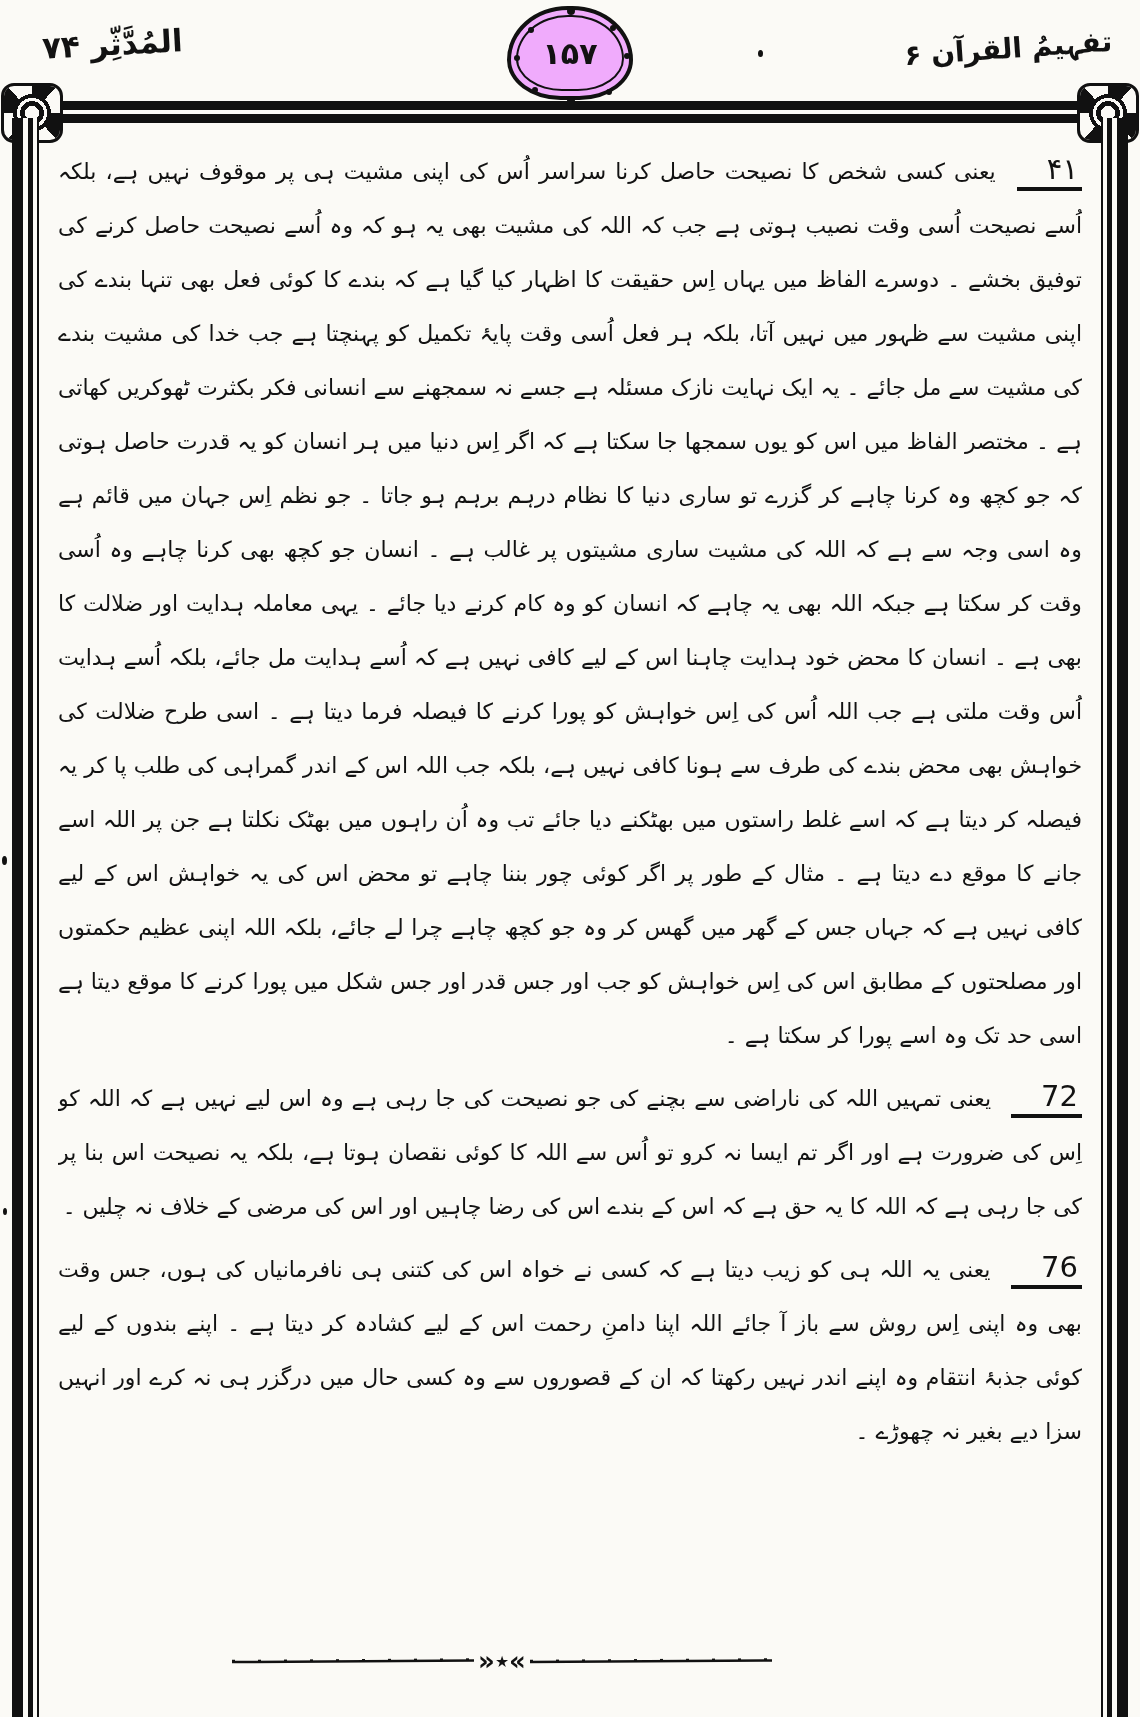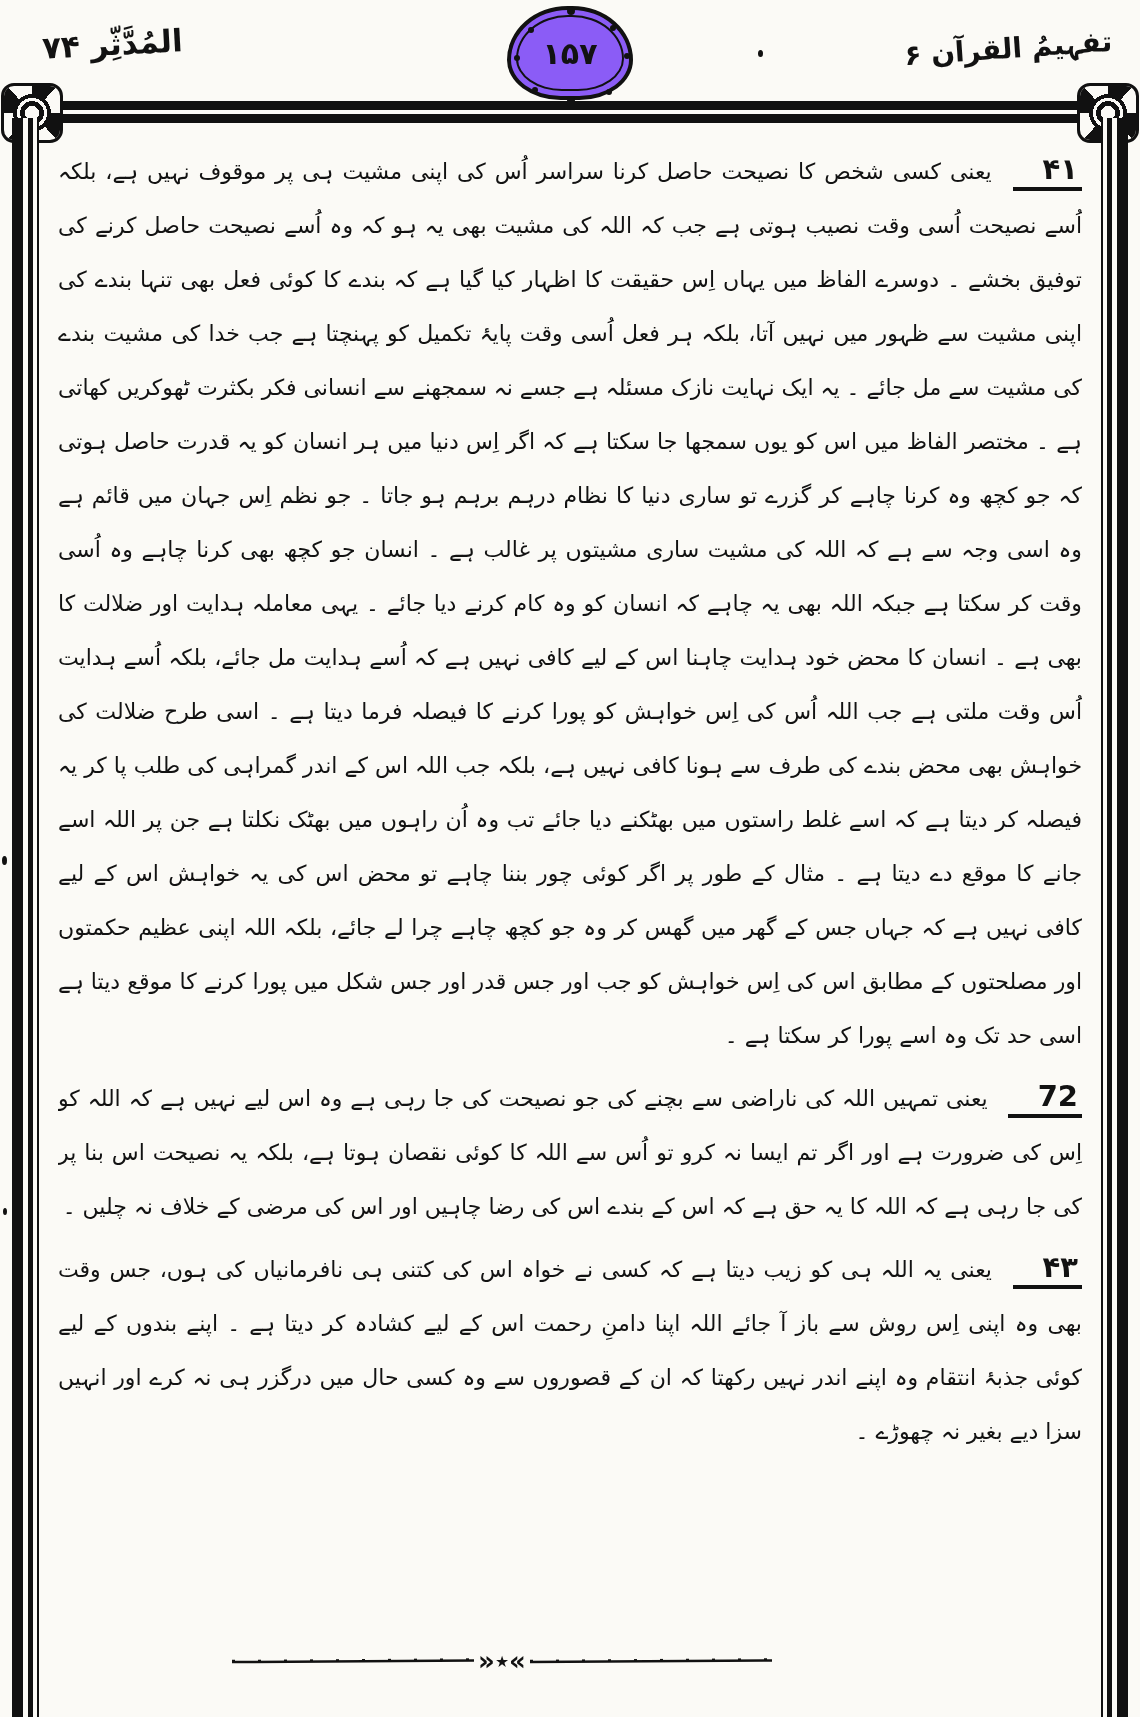--- a/index.html
+++ b/index.html
@@ -18,21 +18,21 @@
   .hdr-right{
     position:absolute;top:32px;right:28px;
     font-size:28px;font-weight:bold;transform:rotate(-4deg);
   }
   .medallion{
     position:absolute;top:6px;left:50%;transform:translateX(-50%);
     width:118px;height:86px;
     border:4px solid #111;
     border-radius:52% 52% 46% 46% / 62% 62% 46% 46%;
     display:flex;align-items:center;justify-content:center;
-    background:#8b5cf6;
+    background:#f0abfc;
   }
   .medallion::before{
     content:"";position:absolute;inset:5px;
     border:2px solid #111;border-radius:inherit;
   }
   .medallion::after{ 
     content:"";position:absolute;width:10px;height:10px;border-radius:50%;
     background:transparent;left:50%;top:50%;
     box-shadow:
       -4px -47px 0 -1px #111, -44px -28px 0 -2px #111, 38px -30px 0 -2px #111,
@@ -67,21 +67,21 @@
   
   .text-area{
     position:absolute;top:142px;left:58px;right:58px;bottom:0;
     direction:rtl;
     text-align:justify;text-justify:inter-word;
     font-size:22px;line-height:54px;
     overflow:hidden;
   }
   .note{margin:0 0 6px 0;}
   .note-num{
-    font-weight:bold;font-size:29px;
+    font-weight:normal;font-size:29px;
     border-bottom:4px solid #111;
     padding:0 4px 1px 30px;      
     margin-left:12px;
   }
   .note-text{}
   
   .divider{
     position:absolute;top:1648px;left:232px;width:540px;
     display:flex;align-items:center;gap:4px;
   }
@@ -120,21 +120,21 @@
     <span class="note-num">۴۱</span>
     <span class="note-text">یعنی کسی شخص کا نصیحت حاصل کرنا سراسر اُس کی اپنی مشیت ہی پر موقوف نہیں ہے، بلکہ اُسے نصیحت اُسی وقت نصیب ہوتی ہے جب کہ اللہ کی مشیت بھی یہ ہو کہ وہ اُسے نصیحت حاصل کرنے کی توفیق بخشے ۔ دوسرے الفاظ میں یہاں اِس حقیقت کا اظہار کیا گیا ہے کہ بندے کا کوئی فعل بھی تنہا بندے کی اپنی مشیت سے ظہور میں نہیں آتا، بلکہ ہر فعل اُسی وقت پایۂ تکمیل کو پہنچتا ہے جب خدا کی مشیت بندے کی مشیت سے مل جائے ۔ یہ ایک نہایت نازک مسئلہ ہے جسے نہ سمجھنے سے انسانی فکر بکثرت ٹھوکریں کھاتی ہے ۔ مختصر الفاظ میں اس کو یوں سمجھا جا سکتا ہے کہ اگر اِس دنیا میں ہر انسان کو یہ قدرت حاصل ہوتی کہ جو کچھ وہ کرنا چاہے کر گزرے تو ساری دنیا کا نظام درہم برہم ہو جاتا ۔ جو نظم اِس جہان میں قائم ہے وہ اسی وجہ سے ہے کہ اللہ کی مشیت ساری مشیتوں پر غالب ہے ۔ انسان جو کچھ بھی کرنا چاہے وہ اُسی وقت کر سکتا ہے جبکہ اللہ بھی یہ چاہے کہ انسان کو وہ کام کرنے دیا جائے ۔ یہی معاملہ ہدایت اور ضلالت کا بھی ہے ۔ انسان کا محض خود ہدایت چاہنا اس کے لیے کافی نہیں ہے کہ اُسے ہدایت مل جائے، بلکہ اُسے ہدایت اُس وقت ملتی ہے جب اللہ اُس کی اِس خواہش کو پورا کرنے کا فیصلہ فرما دیتا ہے ۔ اسی طرح ضلالت کی خواہش بھی محض بندے کی طرف سے ہونا کافی نہیں ہے، بلکہ جب اللہ اس کے اندر گمراہی کی طلب پا کر یہ فیصلہ کر دیتا ہے کہ اسے غلط راستوں میں بھٹکنے دیا جائے تب وہ اُن راہوں میں بھٹک نکلتا ہے جن پر اللہ اسے جانے کا موقع دے دیتا ہے ۔ مثال کے طور پر اگر کوئی چور بننا چاہے تو محض اس کی یہ خواہش اس کے لیے کافی نہیں ہے کہ جہاں جس کے گھر میں گھس کر وہ جو کچھ چاہے چرا لے جائے، بلکہ اللہ اپنی عظیم حکمتوں اور مصلحتوں کے مطابق اس کی اِس خواہش کو جب اور جس قدر اور جس شکل میں پورا کرنے کا موقع دیتا ہے اسی حد تک وہ اسے پورا کر سکتا ہے ۔</span>
   </p>
 
   <p class="note">
     <span class="note-num">72</span>
     <span class="note-text">یعنی تمہیں اللہ کی ناراضی سے بچنے کی جو نصیحت کی جا رہی ہے وہ اس لیے نہیں ہے کہ اللہ کو اِس کی ضرورت ہے اور اگر تم ایسا نہ کرو تو اُس سے اللہ کا کوئی نقصان ہوتا ہے، بلکہ یہ نصیحت اس بنا پر کی جا رہی ہے کہ اللہ کا یہ حق ہے کہ اس کے بندے اس کی رضا چاہیں اور اس کی مرضی کے خلاف نہ چلیں ۔</span>
   </p>
 
   <p class="note">
-    <span class="note-num">۴۳</span>
+    <span class="note-num">76</span>
     <span class="note-text">یعنی یہ اللہ ہی کو زیب دیتا ہے کہ کسی نے خواہ اس کی کتنی ہی نافرمانیاں کی ہوں، جس وقت بھی وہ اپنی اِس روش سے باز آ جائے اللہ اپنا دامنِ رحمت اس کے لیے کشادہ کر دیتا ہے ۔ اپنے بندوں کے لیے کوئی جذبۂ انتقام وہ اپنے اندر نہیں رکھتا کہ ان کے قصوروں سے وہ کسی حال میں درگزر ہی نہ کرے اور انہیں سزا دیے بغیر نہ چھوڑے ۔</span>
   </p>
 
 </div>
 
 <div class="divider">
   <span class="dline"></span>
   <span class="dorn">»٭«</span>
   <span class="dline"></span>
 </div>

